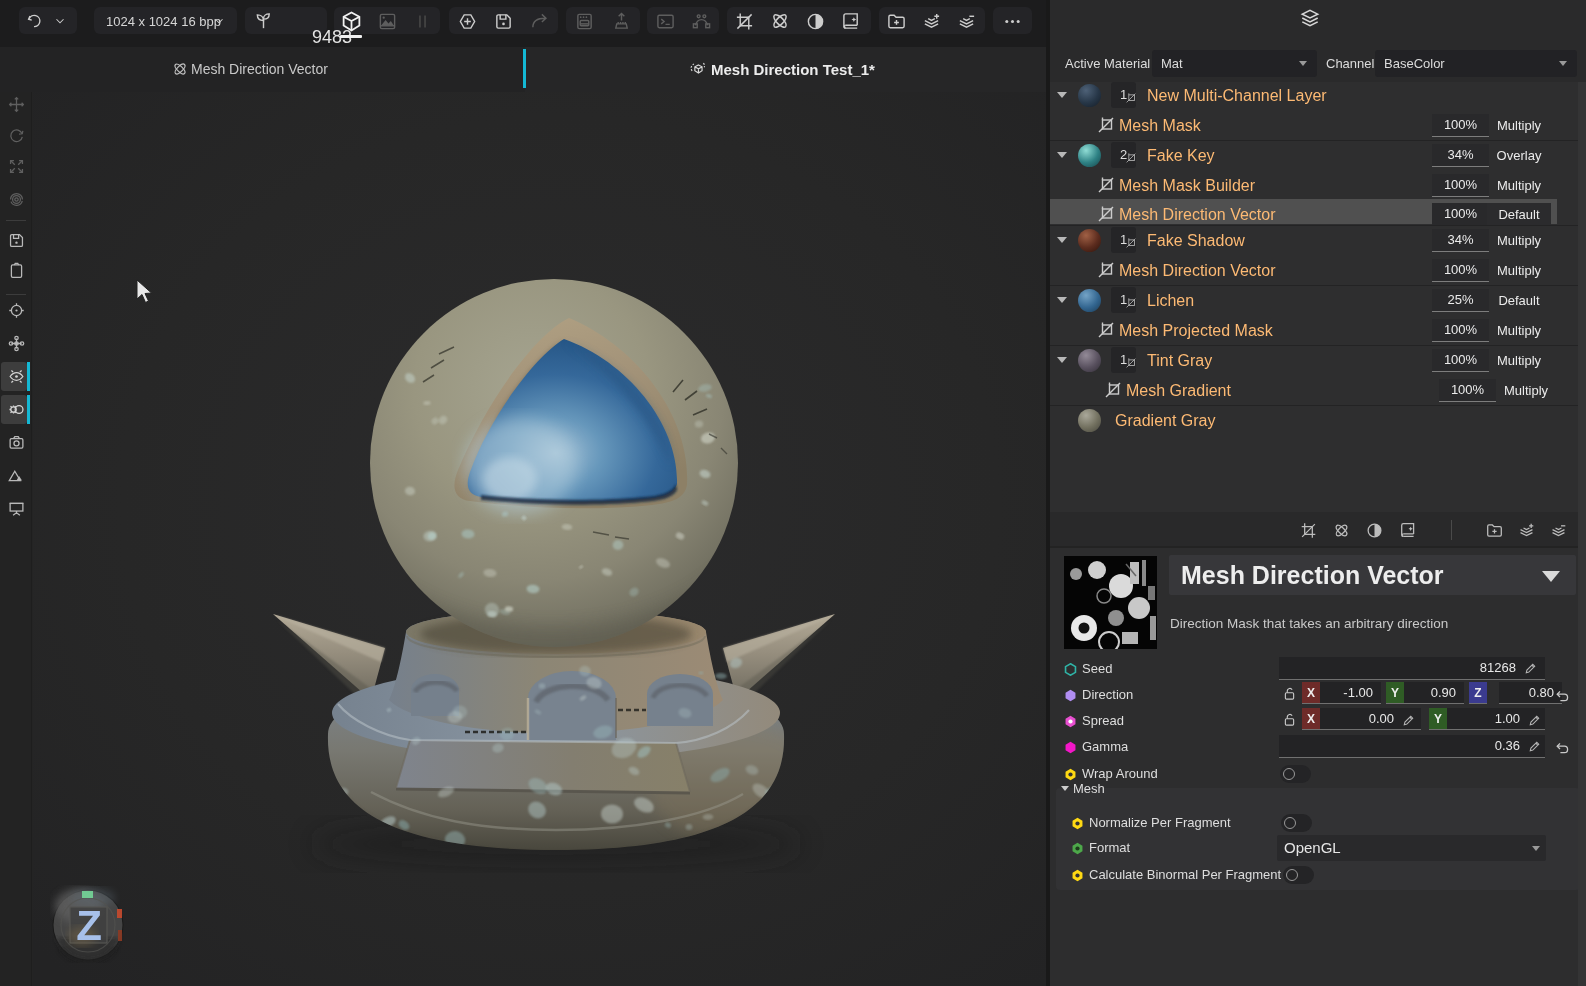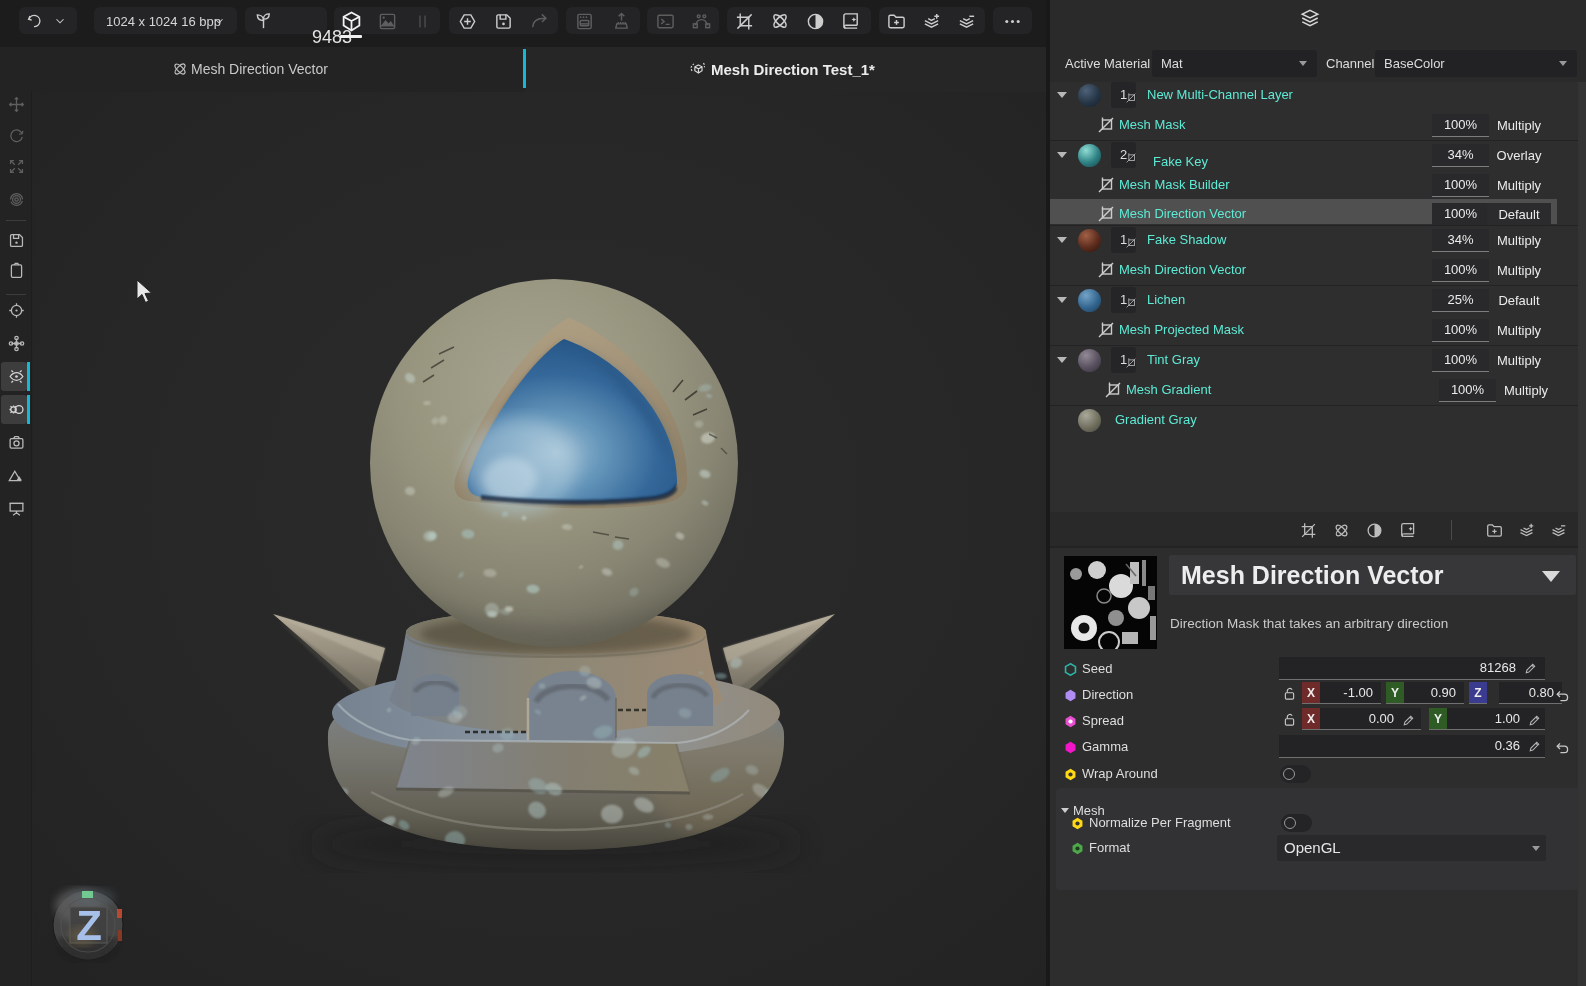--- a/index.html
+++ b/index.html
@@ -29,21 +29,21 @@
 .ddrop{position:absolute;height:27px;background:#222225;border-radius:3px;color:#dcdcdc;font-size:13px;line-height:27px;padding-left:9px;}
 .caret{position:absolute;width:0;height:0;border-left:4px solid transparent;border-right:4px solid transparent;border-top:5px solid #9a9a9a;}
 .hlabel{position:absolute;color:#dcdcdc;font-size:13px;line-height:27px;top:50px;}
 
 #layers{position:absolute;left:0;top:82px;width:536px;height:430px;background:#2e2e2f;}
 .lrow{position:absolute;left:0;width:536px;height:30px;}
 .lsep{position:absolute;left:0;width:536px;height:1px;background:#232324;}
 .lcaret{position:absolute;width:0;height:0;border-left:5px solid transparent;border-right:5px solid transparent;border-top:6px solid #b8b8b8;}
 .lsphere{position:absolute;width:23px;height:23px;border-radius:50%;}
 .numbox{position:absolute;width:25px;height:26px;background:#252527;border-radius:3px;color:#dedede;font-size:13px;text-align:center;line-height:26px;}
-.lname{position:absolute;color:#5eead4;font-size:13px;white-space:nowrap;}
+.lname{position:absolute;color:#fdba74;font-size:16px;white-space:nowrap;}
 .pctbox{position:absolute;left:382px;width:57px;height:23px;background:#29292b;border-bottom:1px solid #7d7d7d;color:#ebebeb;font-size:13px;text-align:center;line-height:22px;}
 .blend{position:absolute;left:437px;width:64px;height:23px;color:#ebebeb;font-size:13px;text-align:center;line-height:23px;}
 #rscroll{position:absolute;left:528px;top:82px;width:8px;height:904px;background:#343435;}
 
 #rtools{position:absolute;left:0;top:512px;width:536px;height:34px;background:#29292a;}
 
 #props{position:absolute;left:0;top:546px;width:536px;height:440px;background:#2d2d2e;border-top:2px solid #232323;}
 #thumb{position:absolute;left:14px;top:8px;width:93px;height:93px;background:#060606;}
 #ptitlebox{position:absolute;left:119px;top:7px;width:407px;height:40px;background:#37373a;border-radius:2px;}
 #ptitle{position:absolute;left:12px;top:0;line-height:40px;color:#ededed;font-size:25px;font-weight:bold;}
@@ -649,21 +649,21 @@
           <div class="numbox" style="left:61px;top:2px;">2</div>
           <div class="abs" style="left:76px;top:13px;">
             <svg class="mico" width="10" height="10" viewBox="0 0 16 16">
               <g fill="none" stroke="#b0b0b0" stroke-width="1.4">
                 <path d="M4.5 0.5 V3"></path>
                 <rect x="4.5" y="3" width="9" height="9"></rect>
                 <path d="M1 15 L15 1"></path>
               </g>
             </svg>
           </div>
-          <span class="lname" style="left:103px;top:7px;margin-top:7px;">Fake Key</span>
+          <span class="lname" style="left:97px;top:7px;">Fake Key</span>
           <div class="pctbox" style="top:4px;">34%</div>
           <div class="blend" style="top:4px;">Overlay</div>
         </div>
 <div class="lrow" style="top:88px;">
           <div class="abs" style="left:48px;top:7px;">
             <svg class="mico" width="16" height="16" viewBox="0 0 16 16">
               <g fill="none" stroke="#cccccc" stroke-width="1.4">
                 <path d="M4.5 0.5 V3"></path>
                 <rect x="4.5" y="3" width="9" height="9"></rect>
                 <path d="M1 15 L15 1"></path>
@@ -907,21 +907,21 @@
 <div class="prow" style="top:213px;">
           <svg style="position:absolute;left:14px;top:7px;" width="13" height="13" viewBox="0 0 16 16">
             <polygon points="8,1 14.1,4.5 14.1,11.5 8,15 1.9,11.5 1.9,4.5" fill="#ffd913" stroke="none" stroke-width="0"></polygon>
             <circle cx="8" cy="8" r="2.6" fill="#333"></circle>
           </svg>
           <span class="plabel">Wrap Around</span>
           <div class="toggle" style="left:230px;top:4px;">
             <div class="tknob"></div>
           </div>
         </div>
-<div class="prow" style="top:250px;padding-left:20px;">
+<div class="prow" style="top:228px;padding-left:20px;">
           <span style="position:absolute;left:11px;top:10px;width:0;height:0;border-left:4px solid transparent;border-right:4px solid transparent;border-top:5px solid #cccccc;"></span>
           <span class="plabel" style="left:23px;">Mesh</span>
         </div>
 <div class="prow" style="top:262px;">
           <svg style="position:absolute;left:21px;top:7px;" width="13" height="13" viewBox="0 0 16 16">
             <polygon points="8,1 14.1,4.5 14.1,11.5 8,15 1.9,11.5 1.9,4.5" fill="#ffd913" stroke="none" stroke-width="0"></polygon>
             <circle cx="8" cy="8" r="2.6" fill="#333"></circle>
           </svg>
           <span class="plabel" style="left:39px;">Normalize Per Fragment</span>
           <div class="toggle" style="left:231px;top:4px;">
@@ -930,16 +930,26 @@
         </div>
 <div class="prow" style="top:287px;">
           <svg style="position:absolute;left:21px;top:7px;" width="13" height="13" viewBox="0 0 16 16">
             <polygon points="8,1 14.1,4.5 14.1,11.5 8,15 1.9,11.5 1.9,4.5" fill="#4da84a" stroke="none" stroke-width="0"></polygon>
             <circle cx="8" cy="8" r="2.6" fill="#1d3d1c"></circle>
           </svg>
           <span class="plabel" style="left:39px;">Format</span>
           <div style="position:absolute;left:227px;top:0;width:269px;height:26px;background:#29292b;border-radius:2px;color:#e6e6e6;font-size:15px;line-height:26px;padding-left:7px;">OpenGL</div>
           <span class="caret" style="left:482px;top:11px;"></span>
         </div>
+<div class="prow" style="top:314px;">
+          <svg style="position:absolute;left:21px;top:7px;" width="13" height="13" viewBox="0 0 16 16">
+            <polygon points="8,1 14.1,4.5 14.1,11.5 8,15 1.9,11.5 1.9,4.5" fill="#ffd913" stroke="none" stroke-width="0"></polygon>
+            <circle cx="8" cy="8" r="2.6" fill="#333"></circle>
+          </svg>
+          <span class="plabel" style="left:39px;">Calculate Binormal Per Fragment</span>
+          <div class="toggle" style="left:233px;top:4px;">
+            <div class="tknob"></div>
+          </div>
+        </div>
 </div>
     <div id="rscroll"></div>
   </div>
 </div>
 
 </body></html>

